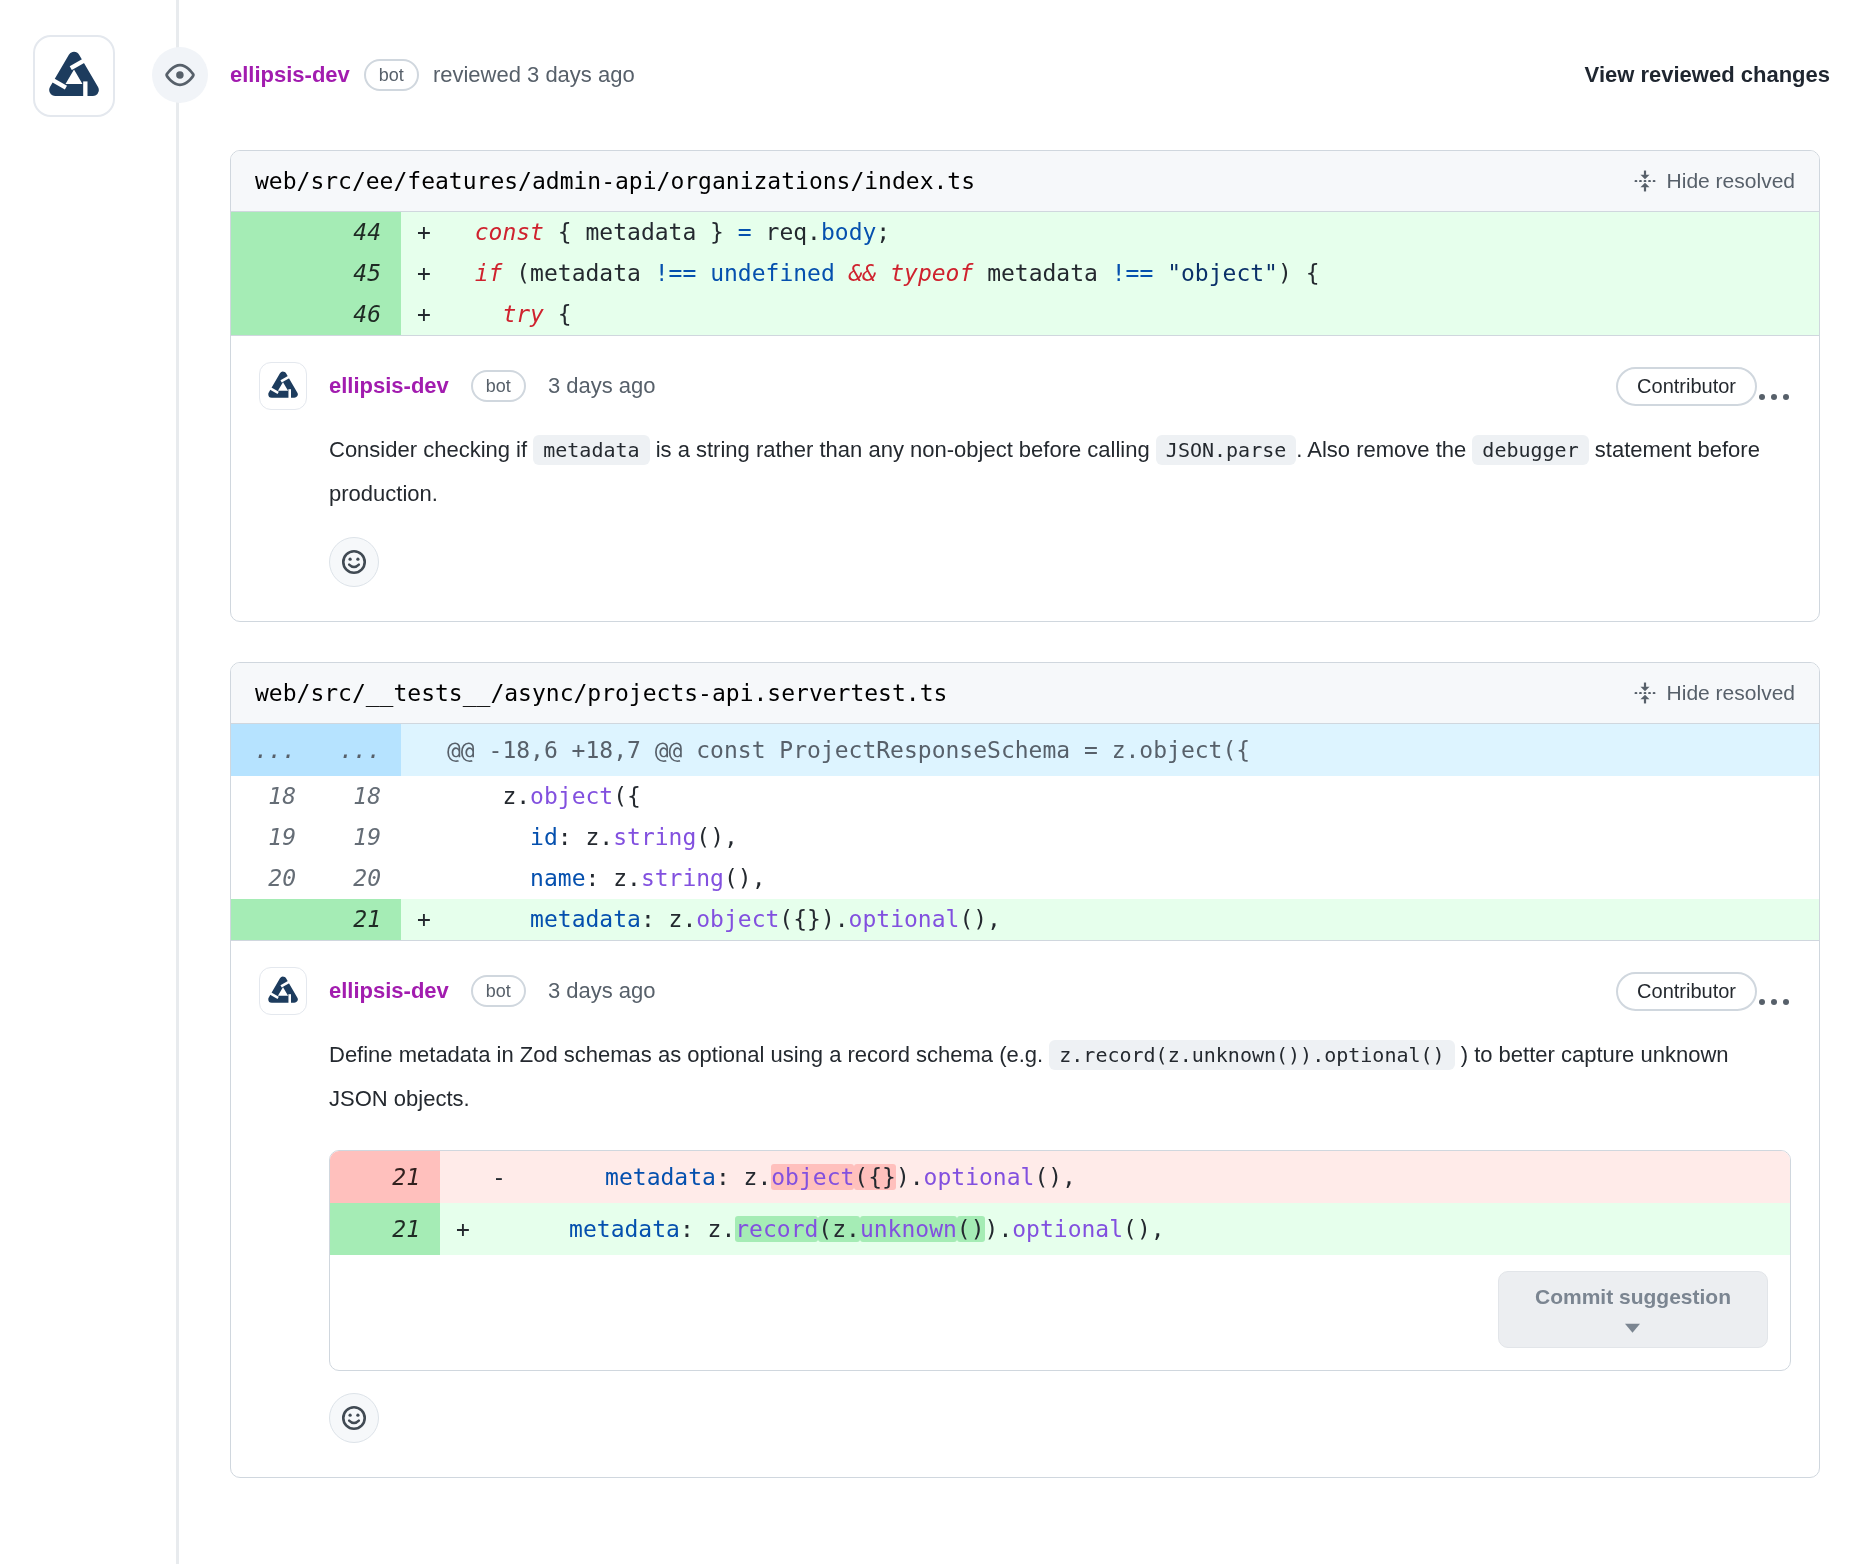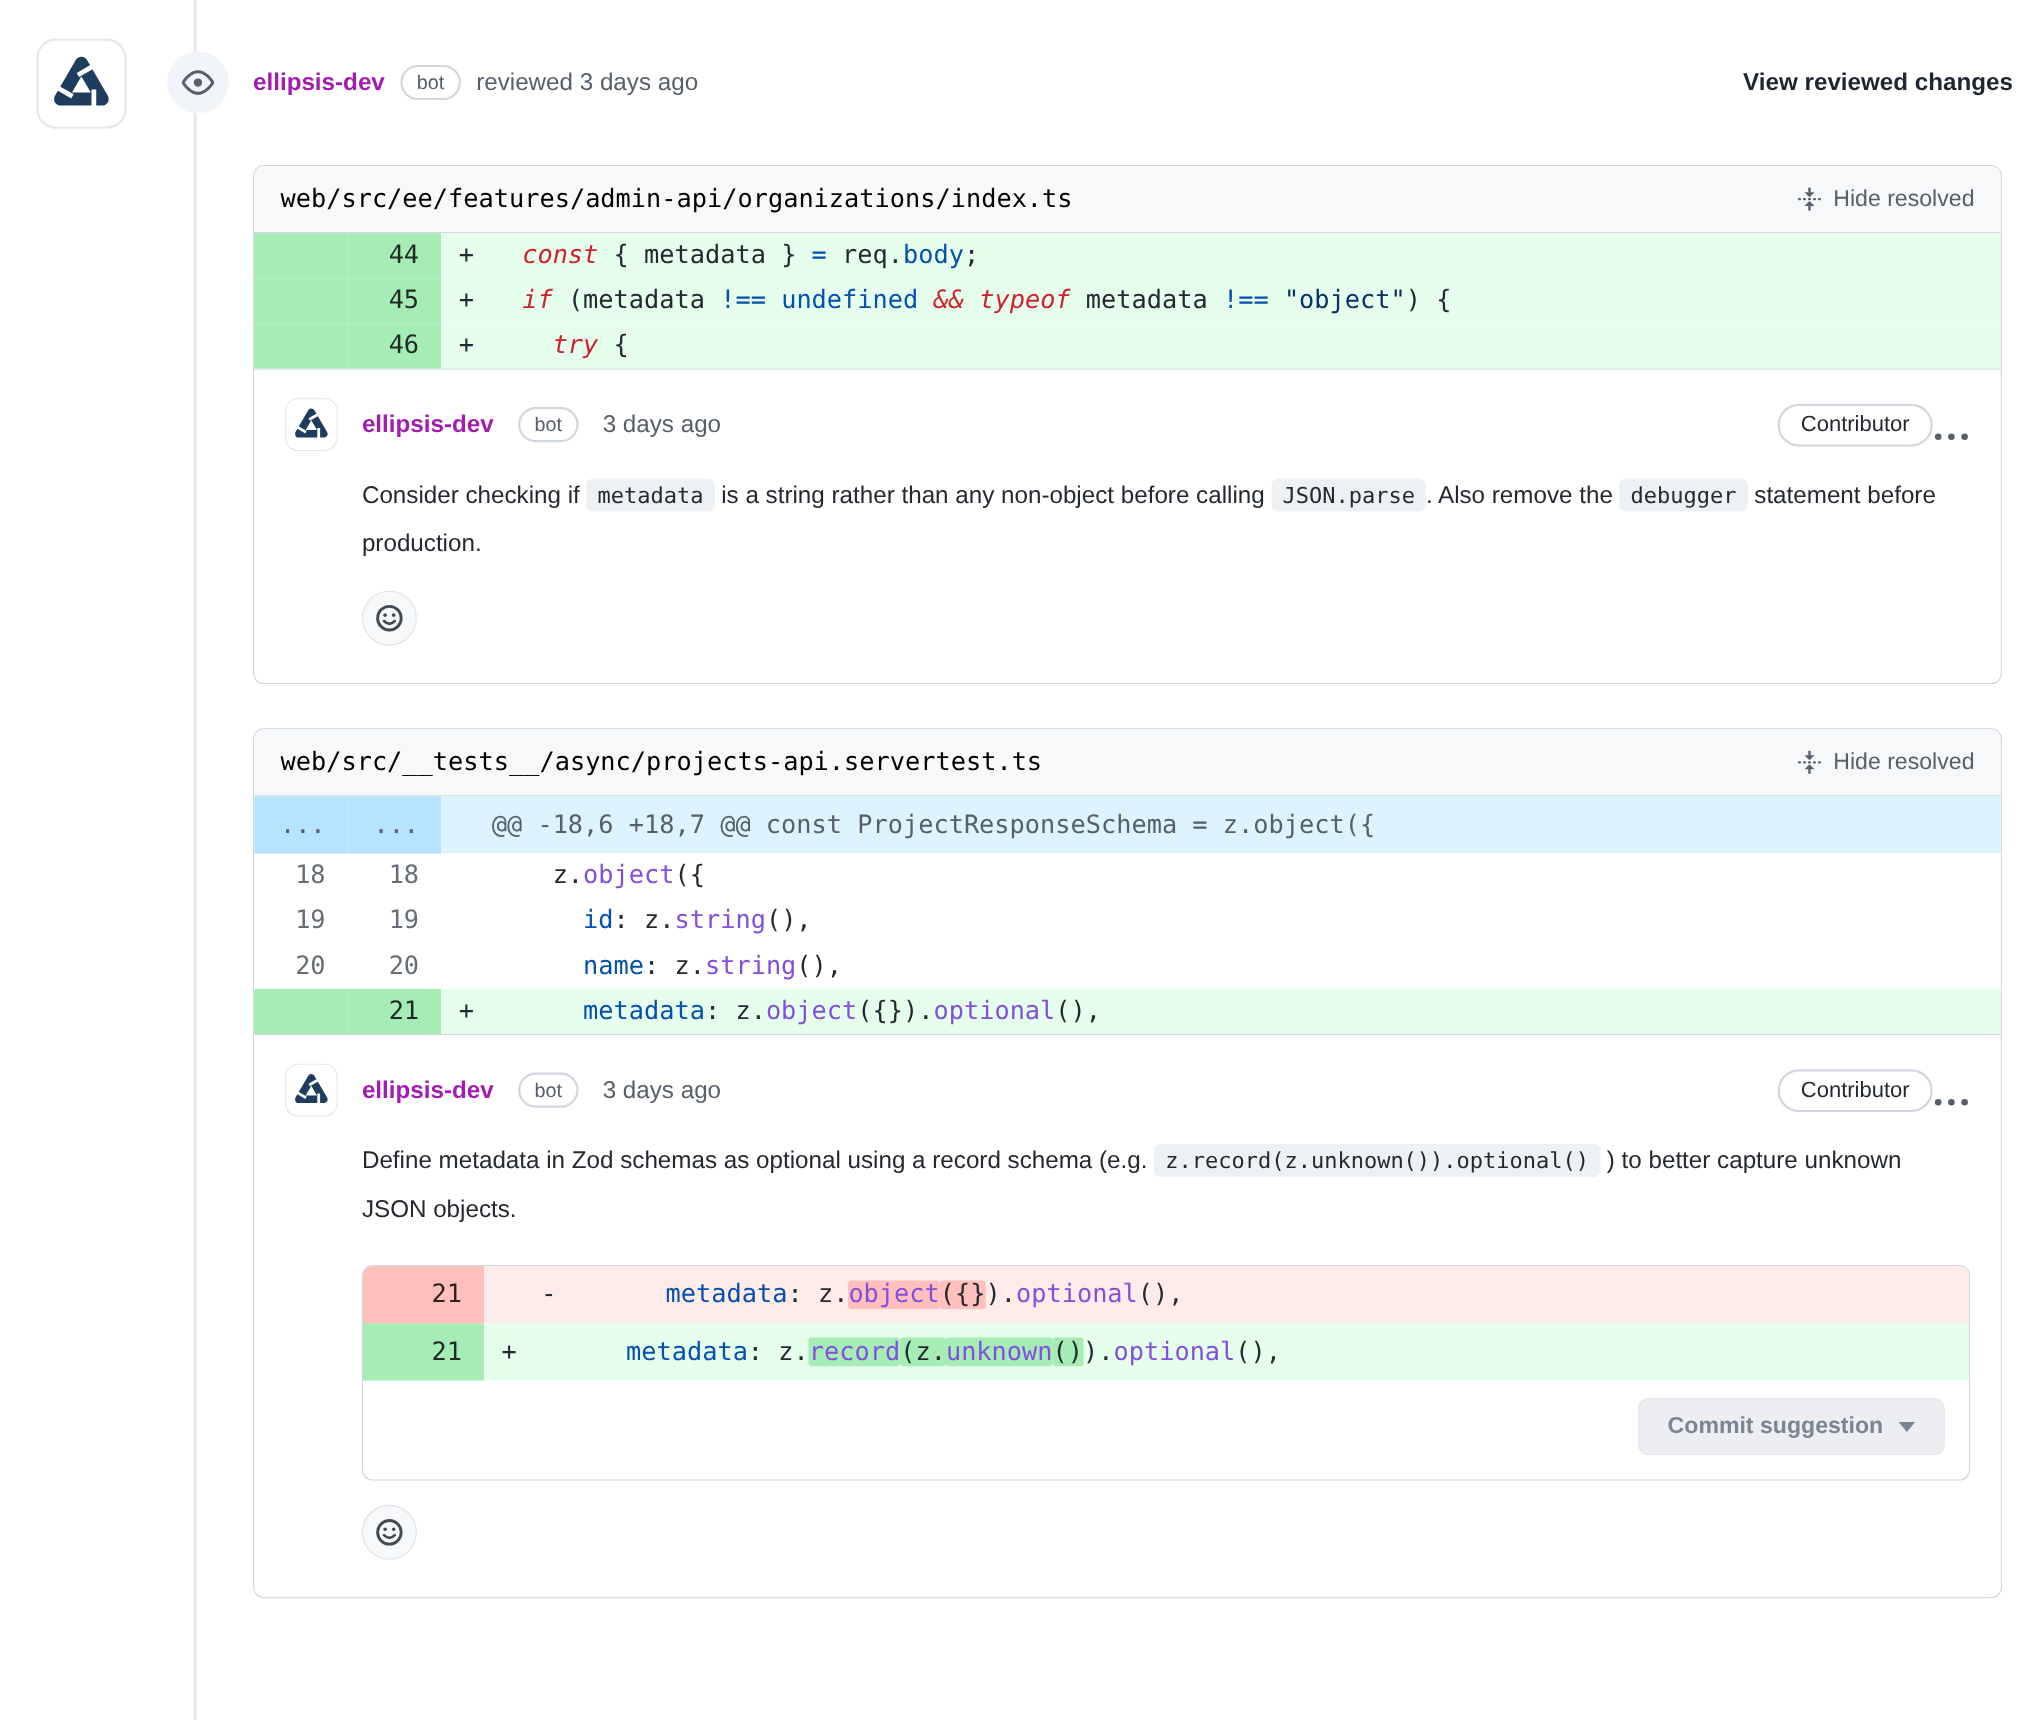--- a/index.html
+++ b/index.html
@@ -46,21 +46,21 @@
   .hide-resolved{
     display:flex;align-items:center;gap:11px;border:0;background:transparent;
     color:#57606a;font-size:21px;font-family:inherit;cursor:pointer;padding:0;
   }
 
   
   .diff{border-bottom:1.5px solid #d0d7de;}
   .diff-row{display:flex;font-family:"DejaVu Sans Mono",monospace;font-size:23px;height:41px;line-height:41px;}
   .diff-row .ln{
     flex:0 0 85px;box-sizing:border-box;text-align:right;padding-right:20px;
-    color:#656d76;cursor:pointer;overflow:hidden;
+    color:#656d76;cursor:pointer;overflow:hidden;font-style:italic;
   }
   .diff-row .code{flex:1;white-space:pre;overflow:hidden;color:#24292f;}
   .diff-row .marker{display:inline-block;width:46px;box-sizing:border-box;padding-left:16px;color:#24292f;}
   .diff-row.add .ln{background:var(--add-gutter,#a5ecb5);color:#1f2a24;}
   .diff-row.add .code{background:var(--add-bg,#e6ffec);}
   .diff-row.del .ln{background:var(--del-gutter,#ffc0bd);color:#32211f;}
   .diff-row.del .code{background:var(--del-bg,#ffebe9);padding-left:36px;}
   .diff-row.hunk{height:52px;line-height:52px;}
   .diff-row.hunk .ln{background:var(--hunk-gutter,#b6e3ff);color:#57606a;}
   .diff-row.hunk .code{background:var(--hunk-bg,#ddf4ff);color:#57606a;}
@@ -103,21 +103,21 @@
 
   
   .suggestion{margin:30px 0 0 70px;border:1.5px solid #d0d7de;border-radius:10px;overflow:hidden;}
   .suggestion-head{padding:14px 22px;font-size:21px;color:#39414a;border-bottom:1.5px solid #d0d7de;}
   .sugg-rows .diff-row{height:52px;line-height:52px;}
   .sugg-rows .diff-row .ln{flex:0 0 110px;}
   .suggestion-foot{display:flex;justify-content:flex-end;padding:16px 22px 22px;}
   .commit-btn{
     display:flex;align-items:center;gap:14px;border:1.5px solid #e2e5e9;background:#eceef1;
     color:#7b8591;font-weight:700;font-size:21px;font-family:inherit;
-    padding:13px 26px;border-radius:10px;cursor:not-allowed;
+    padding:13px 36px;border-radius:10px;cursor:not-allowed;flex-direction:column;
   }
 </style>
 </head>
 <body>
 
 <svg width="0" height="0" style="position:absolute" aria-hidden="true">
   <symbol id="logo" viewBox="0 0 100 100">
     <path d="M50 16 L85 76 L15 76 Z" fill="none" stroke="#1d3c5e" stroke-width="22" stroke-linejoin="round"></path>
     <line x1="44" y1="35.5" x2="70" y2="20.5" stroke="#fff" stroke-width="8"></line>
     <line x1="71" y1="60" x2="71" y2="92" stroke="#fff" stroke-width="8"></line>

